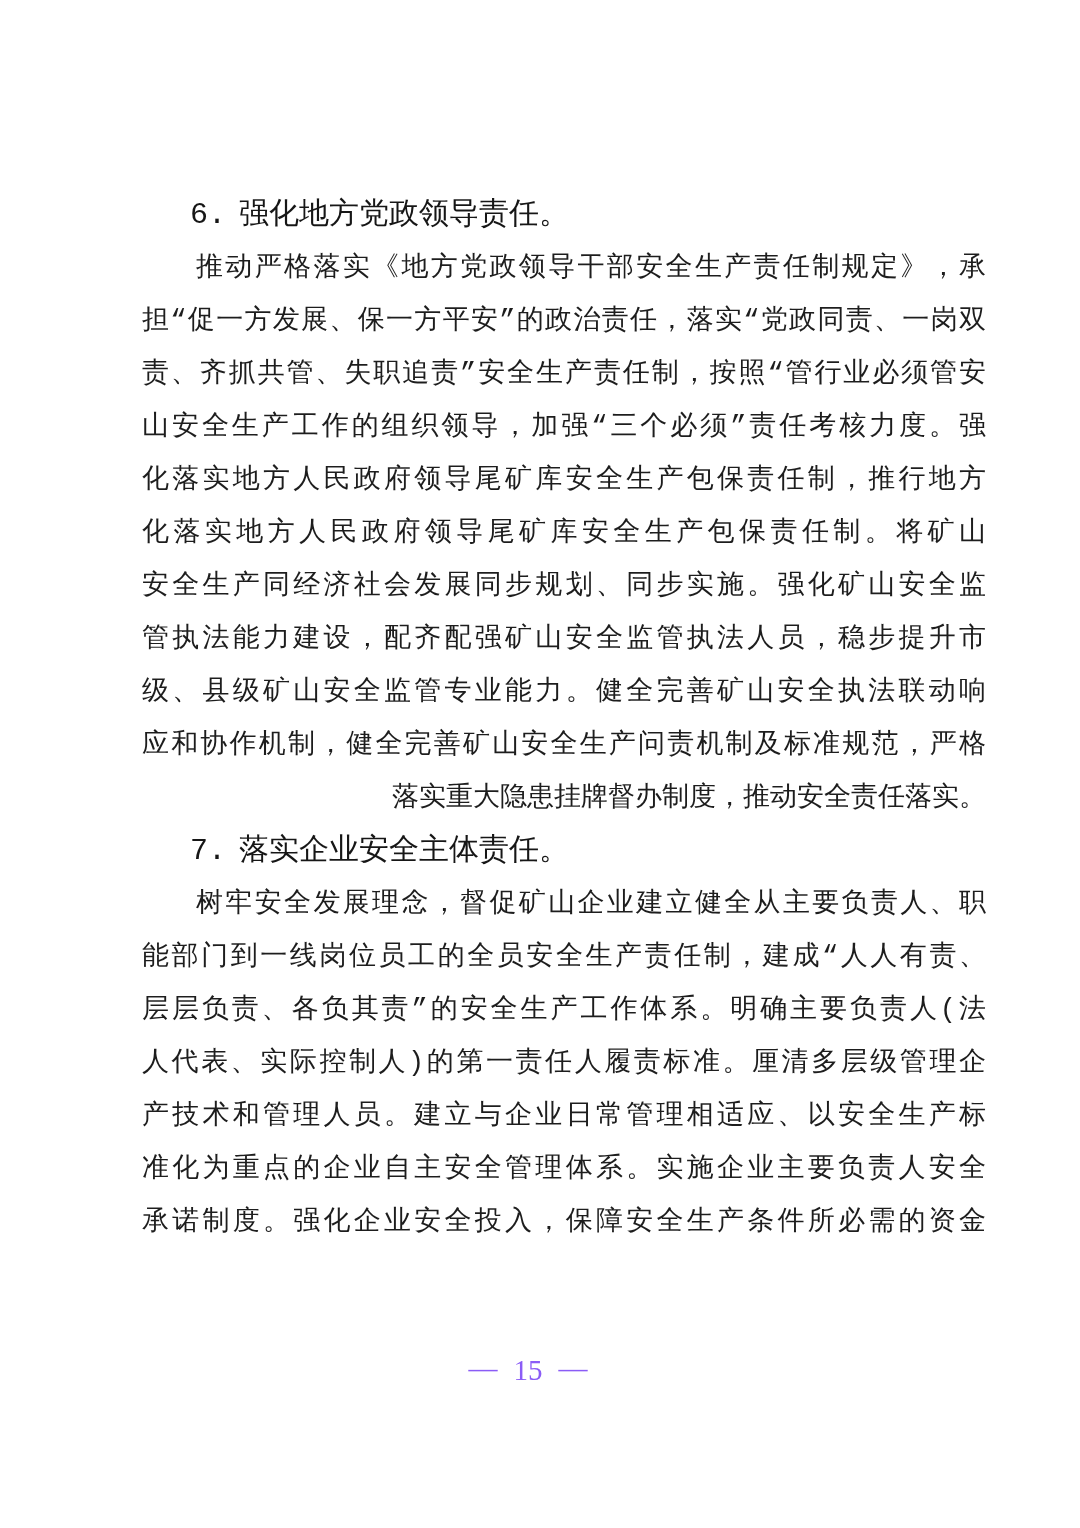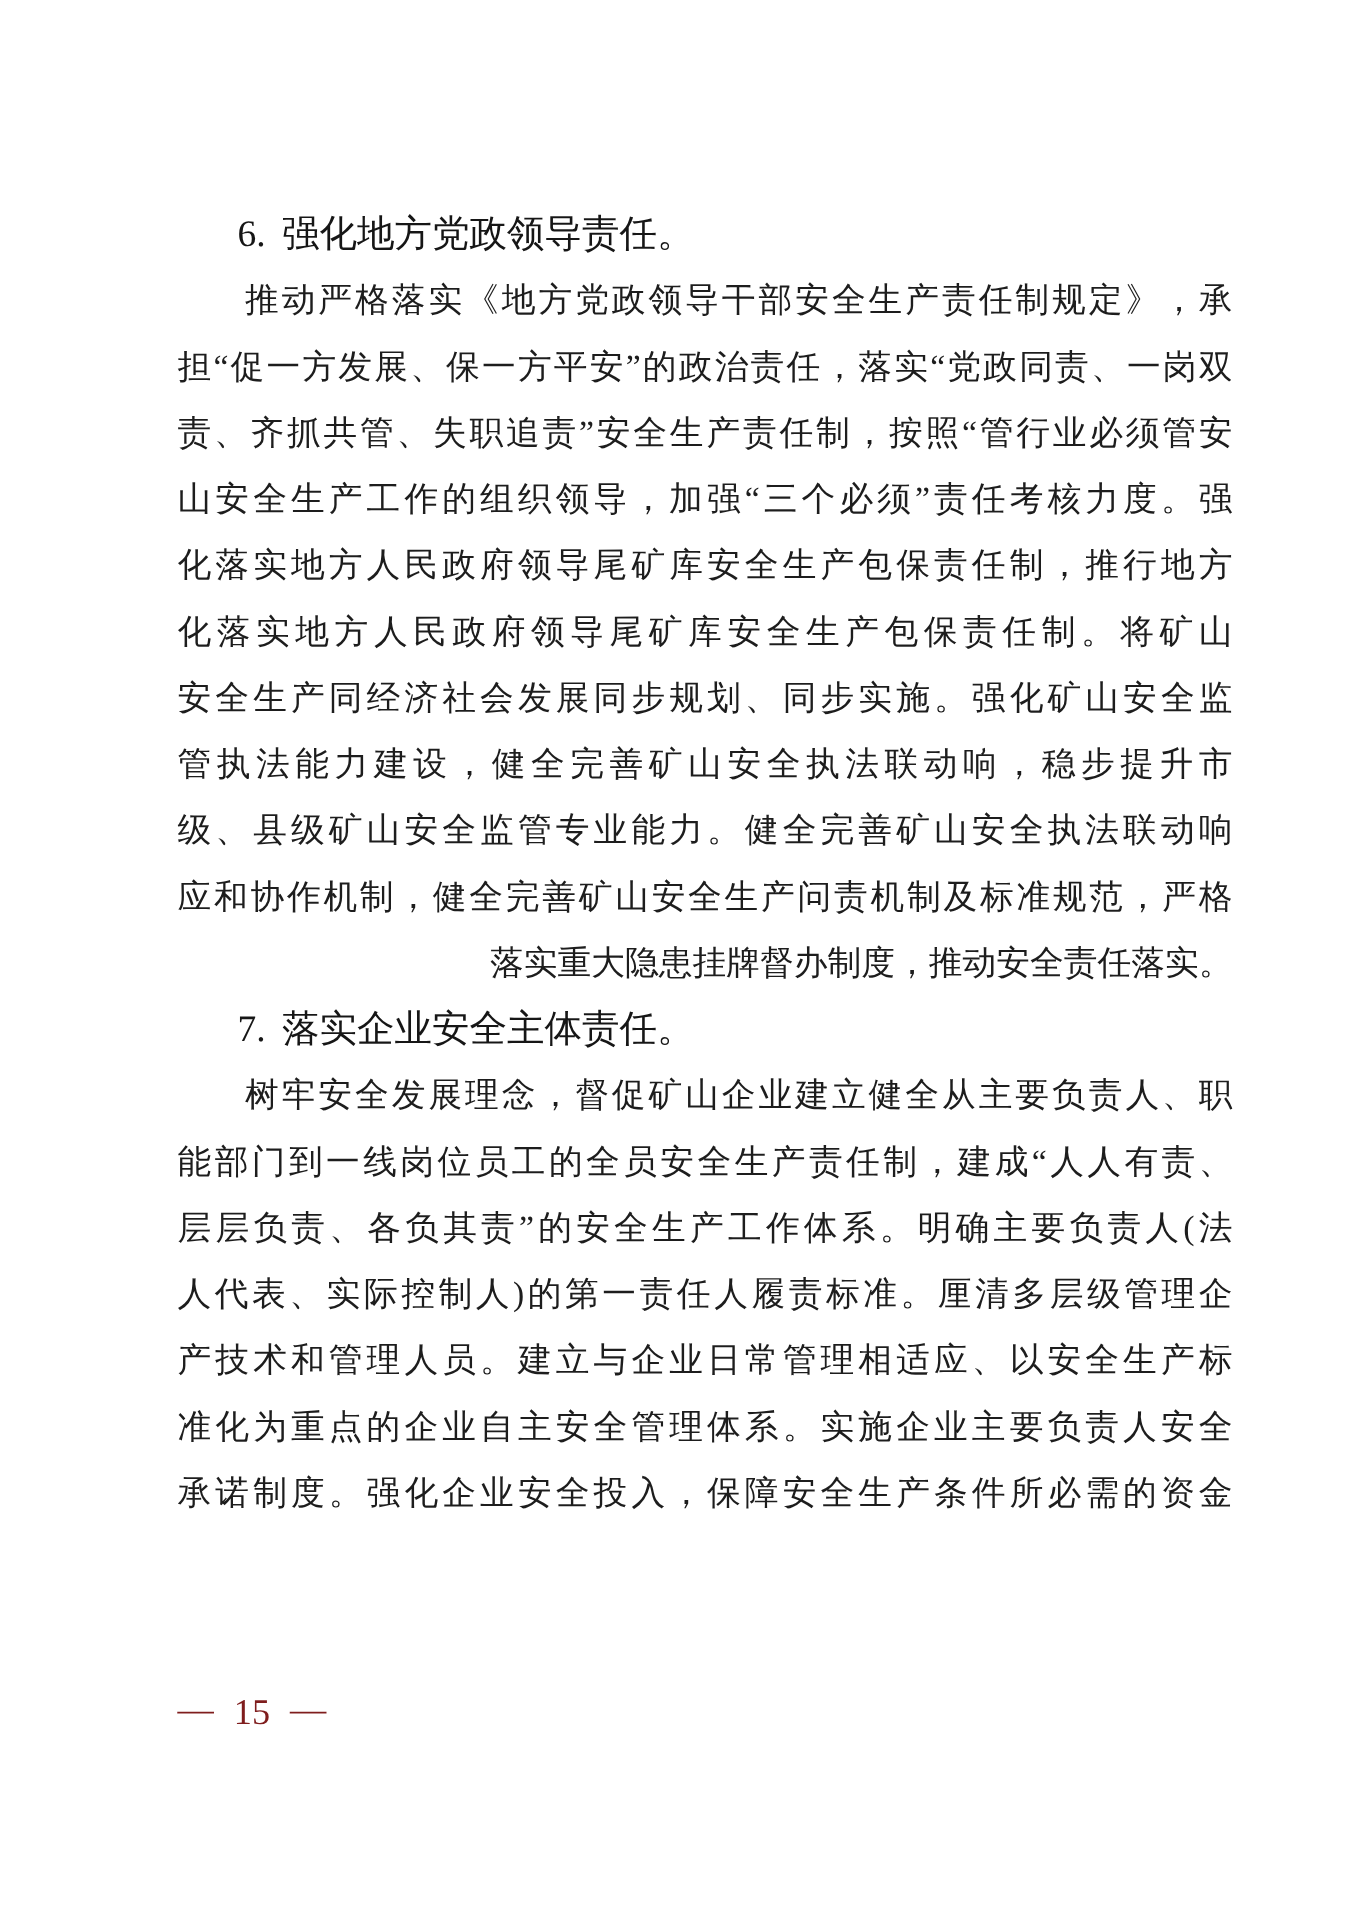--- a/index.html
+++ b/index.html
@@ -10,23 +10,23 @@
   .page {
     position: relative;
     width: 1080px;
     height: 1528px;
     background: #ffffff;
     overflow: hidden;
   }
   .text-block {
     position: absolute;
     left: 142px;
-    top: 161px;
+    top: 189px;
     width: 844px;
-    font-family: Liberation Serif, serif;
+    font-family: Liberation Mono, monospace;
     font-size: 27px;
     line-height: 53px;
     color: #1d1d1d;
     letter-spacing: 0;
   }
   .line {
     height: 53px;
     overflow: hidden;
   }
   
@@ -50,24 +50,24 @@
   .h-num {
     margin-right: 13px;
   }
   .footer {
     position: absolute;
     left: 142px;
     top: 1348px;
     width: 772px;
     height: 44px;
     line-height: 44px;
-    text-align: left;
+    text-align: center;
     font-family: "Liberation Serif", "DejaVu Serif", serif;
     font-size: 29px;
-    color: #7f1d1d;
+    color: #8b5cf6;
   }
   .footer .dash {
     position: relative;
     top: -2px;
   }
   .footer .pagenum {
     margin: 0 16px;
   }
 </style>
 </head>
@@ -77,21 +77,21 @@
 
   <div class="text-block" id="doc-body">
       <div class="line heading"><span class="h-num">6.</span><span>强化地方党政领导责任。</span></div>
       <div class="line first">推动严格落实《地方党政领导干部安全生产责任制规定》，承</div>
       <div class="line full">担“促一方发展、保一方平安”的政治责任，落实“党政同责、一岗双</div>
       <div class="line full">责、齐抓共管、失职追责”安全生产责任制，按照“管行业必须管安</div>
       <div class="line full">山安全生产工作的组织领导，加强“三个必须”责任考核力度。强</div>
       <div class="line full">化落实地方人民政府领导尾矿库安全生产包保责任制，推行地方</div>
       <div class="line full">化落实地方人民政府领导尾矿库安全生产包保责任制。将矿山</div>
       <div class="line full">安全生产同经济社会发展同步规划、同步实施。强化矿山安全监</div>
-      <div class="line full">管执法能力建设，健全完善矿山安全执法联动响，稳步提升市</div>
+      <div class="line full">管执法能力建设，配齐配强矿山安全监管执法人员，稳步提升市</div>
       <div class="line full">级、县级矿山安全监管专业能力。健全完善矿山安全执法联动响</div>
       <div class="line full">应和协作机制，健全完善矿山安全生产问责机制及标准规范，严格</div>
       <div class="line last">落实重大隐患挂牌督办制度，推动安全责任落实。</div>
       <div class="line heading"><span class="h-num">7.</span><span>落实企业安全主体责任。</span></div>
       <div class="line first">树牢安全发展理念，督促矿山企业建立健全从主要负责人、职</div>
       <div class="line full">能部门到一线岗位员工的全员安全生产责任制，建成“人人有责、</div>
       <div class="line full">层层负责、各负其责”的安全生产工作体系。明确主要负责人(法</div>
       <div class="line full">人代表、实际控制人)的第一责任人履责标准。厘清多层级管理企</div>
       <div class="line full">产技术和管理人员。建立与企业日常管理相适应、以安全生产标</div>
       <div class="line full">准化为重点的企业自主安全管理体系。实施企业主要负责人安全</div>

